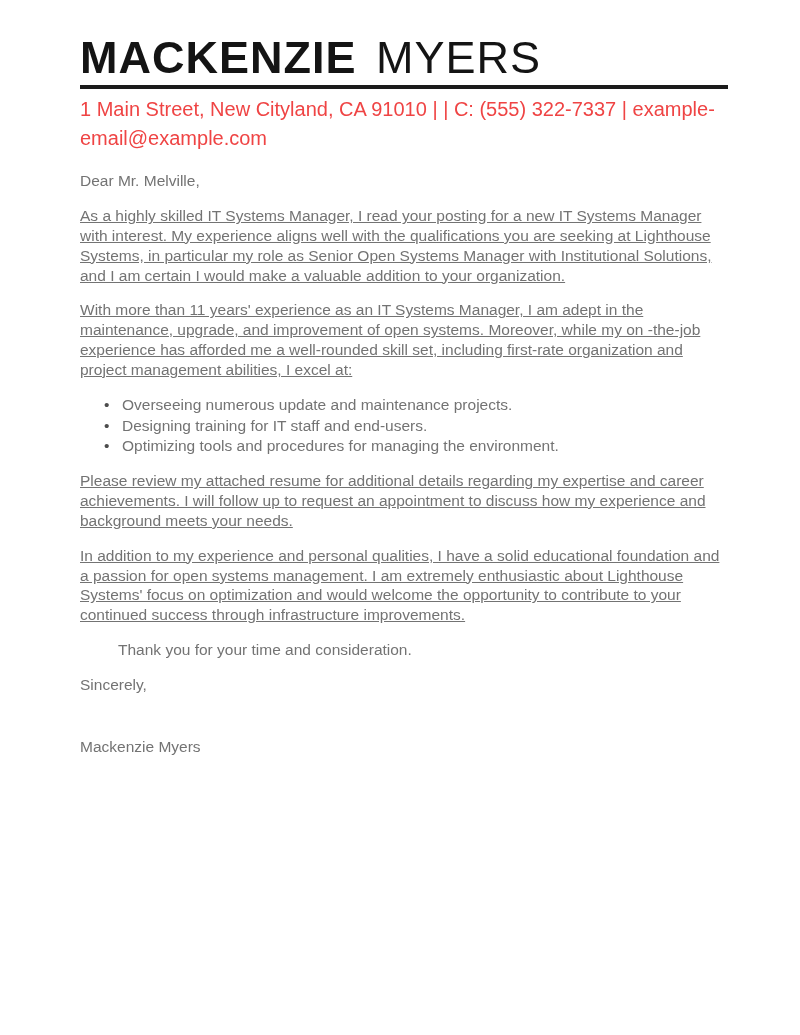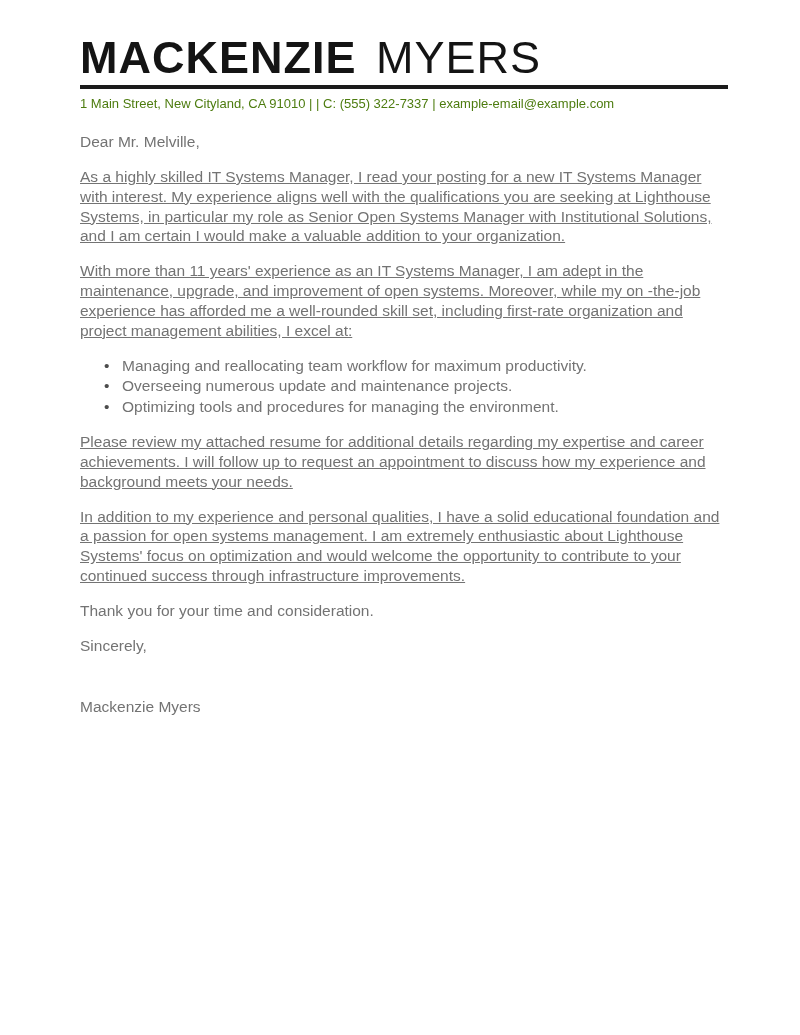--- a/index.html
+++ b/index.html
@@ -32,23 +32,23 @@
   .name-first { font-weight: 800; }
   .name-last  { font-weight: 400; margin-left: 6px; }
   .header-rule {
     width: 648px;
     height: 0;
     border-top: 4px solid #1b1b1b;
     margin-top: 4px;
     margin-bottom: 6px;
   }
   .contact-line {
-    font-size: 13px;
+    font-size: 20px;
     line-height: 1.45;
-    color: #4d7c0f;
+    color: #ef4444;
     word-break: break-word;
   }
   
   .letter-body {
     margin-top: 18px;
     font-size: 15.5px;
     line-height: 1.28;
     color: #737373;
   }
   .para { margin-bottom: 15px; max-width: 648px; text-decoration: underline; }
@@ -62,21 +62,21 @@
     position: relative;
     margin-bottom: 1px;
   }
   ul.points li::before {
     content: "•";
     position: absolute;
     left: -18px;
     top: 0;
     color: #4c4c4c;
   }
-  .thanks { margin-bottom: 15px; }
+  .thanks { margin-bottom: 15px; margin-left: 38px; }
   .valediction { margin-bottom: 42px; }
   .signature { margin-bottom: 0; }
 </style>
 </head>
 <body>
 
 <div class="page">
   <div class="content">
 
     <div class="header-name">
@@ -90,22 +90,22 @@
 
     <div class="letter-body">
 
       <div class="salutation">Dear Mr. Melville,</div>
 
       <div class="para">As a highly skilled IT Systems Manager, I read your posting for a new IT Systems Manager with interest. My experience aligns well with the qualifications you are seeking at Lighthouse Systems, in particular my role as Senior Open Systems Manager with Institutional Solutions, and I am certain I would make a valuable addition to your organization.</div>
 
       <div class="para">With more than 11 years' experience as an IT Systems Manager, I am adept in the maintenance, upgrade, and improvement of open systems. Moreover, while my on -the-job experience has afforded me a well-rounded skill set, including first-rate organization and project management abilities, I excel at:</div>
 
       <ul class="points">
-        <li>Managing and reallocating team workflow for maximum productivity.</li>
         <li>Overseeing numerous update and maintenance projects.</li>
+        <li>Designing training for IT staff and end-users.</li>
         <li>Optimizing tools and procedures for managing the environment.</li>
       </ul>
 
       <div class="para">Please review my attached resume for additional details regarding my expertise and career achievements. I will follow up to request an appointment to discuss how my experience and background meets your needs.</div>
 
       <div class="para">In addition to my experience and personal qualities, I have a solid educational foundation and a passion for open systems management. I am extremely enthusiastic about Lighthouse Systems' focus on optimization and would welcome the opportunity to contribute to your continued success through infrastructure improvements.</div>
 
       <div class="thanks">Thank you for your time and consideration.</div>
 
       <div class="valediction">Sincerely,</div>

